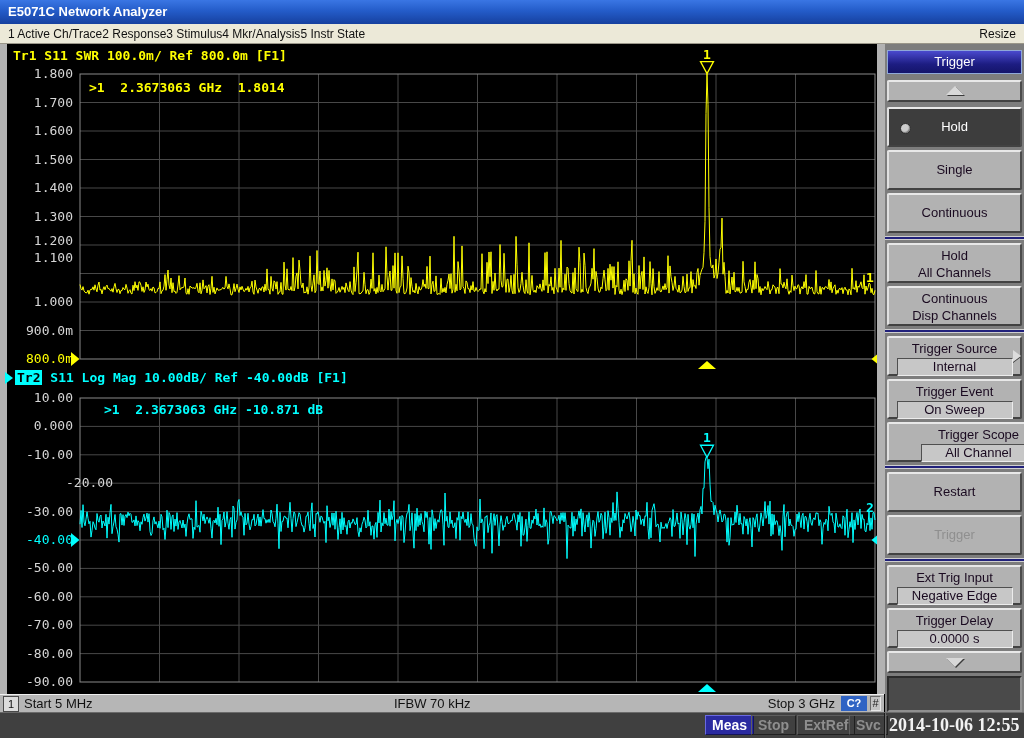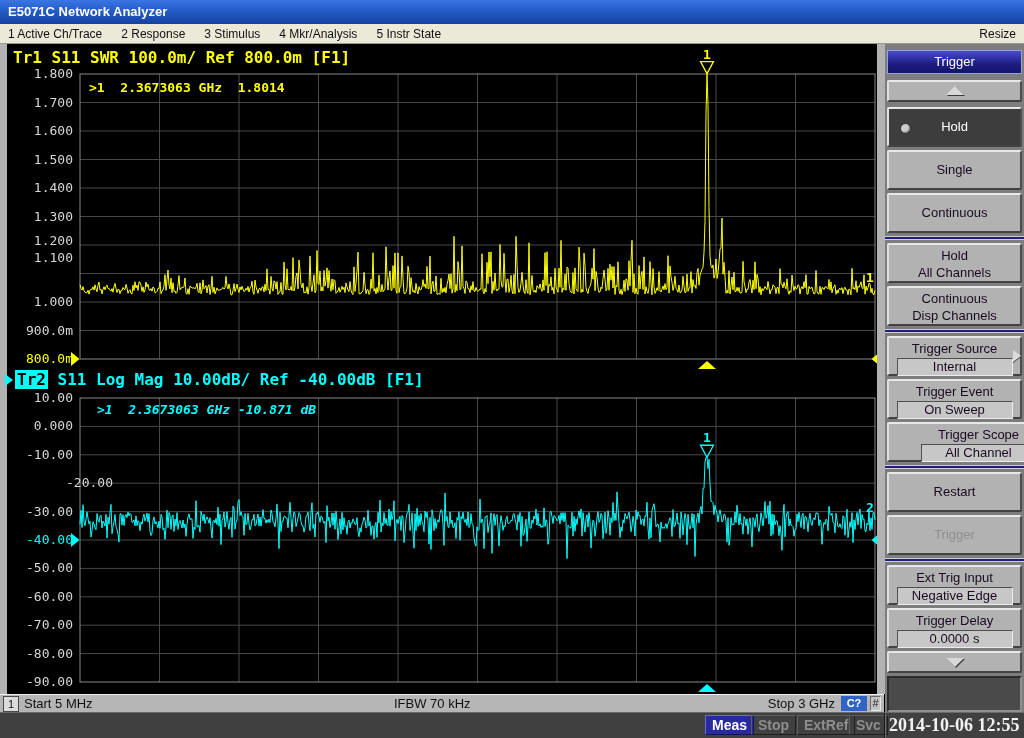--- a/index.html
+++ b/index.html
@@ -6,37 +6,37 @@
   .screen{position:relative;width:1024px;height:738px;overflow:hidden;background:#000;
           font-family:"Liberation Sans",sans-serif;-webkit-font-smoothing:antialiased;}
   
   .titlebar{position:absolute;left:0;top:0;width:1024px;height:24px;
     background:linear-gradient(180deg,#3a76e4 0%,#245cc9 45%,#16409f 100%);
     color:#fff;font-size:13px;font-weight:bold;line-height:24px;padding-left:8px;box-sizing:border-box;}
   
   .menubar{position:absolute;left:0;top:24px;width:1024px;height:20px;background:#ece9d8;
     border-bottom:1px solid #9a9689;display:flex;align-items:center;font-size:12px;color:#111;
     padding:0 8px;box-sizing:border-box;}
-  .menu-items{display:flex;gap:19px;}
+  .menu-items{display:flex;}
   .menu-item{cursor:default;}
   .menu-resize{margin-left:auto;}
   
   .content{position:absolute;left:0;top:45px;width:884px;height:649px;background:#000;}
   .edge-strip{position:absolute;background:#b2b2b2;z-index:5;}
   .trace-header{position:absolute;z-index:6;font-family:"DejaVu Sans Mono",monospace;
-    font-size:16px;font-weight:bold;white-space:pre;display:flex;align-items:center;}
+    font-size:13px;font-weight:bold;white-space:pre;display:flex;align-items:center;}
   .t1{left:13px;top:48px;color:#ffff00;}
   .t2{left:5px;top:370px;color:#00ffff;}
   .t2-arrow{width:0;height:0;border-top:6px solid transparent;border-bottom:6px solid transparent;
     border-left:8px solid #00ffff;margin-right:2px;}
   .t2-badge{background:#00ffff;color:#000;padding:0 2px;}
   .marker-readout{position:absolute;z-index:6;font-family:"DejaVu Sans Mono",monospace;
     font-size:13px;font-weight:bold;white-space:pre;}
   .m1{left:89px;top:80px;color:#ffff00;}
-  .m2{left:97px;top:402px;color:#00ffff;font-style:italic;}
+  .m2{left:104px;top:402px;color:#00ffff;}
   .axis-label{position:absolute;left:0;width:73px;text-align:right;z-index:6;
     font-family:"DejaVu Sans Mono",monospace;font-size:13px;color:#d6d6d6;white-space:pre;}
   .axis-label.ref-y{color:#ffff00;}
   .axis-label.ref-c{color:#00ffff;}
   svg#plot-svg{position:absolute;left:0;top:0;z-index:4;pointer-events:none;}
   
   .sidebar{position:absolute;left:885px;top:44px;width:139px;height:668px;background:#7d7d7d;z-index:7;}
   .sk-title{position:absolute;left:2px;top:6px;width:133px;height:22px;text-align:center;
     background:linear-gradient(180deg,#4a4ace 0%,#1d1d82 60%,#14146a 100%);
     border:1px solid #8fa8d8;color:#fff;font-size:13px;line-height:22px;}

